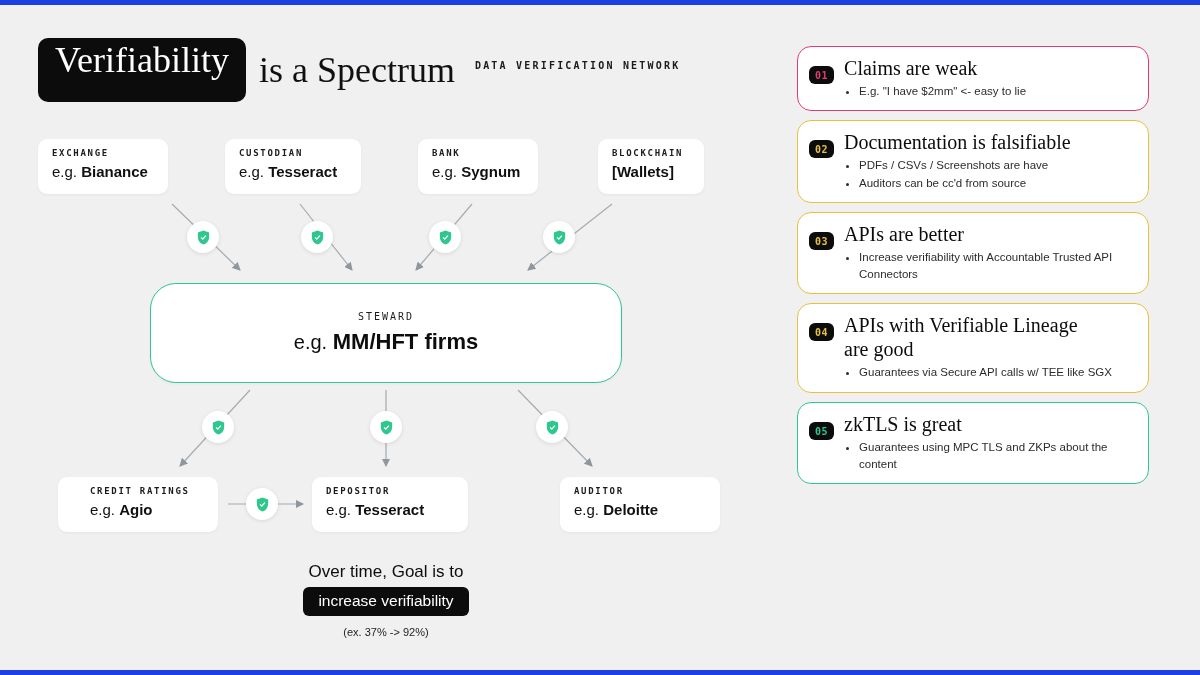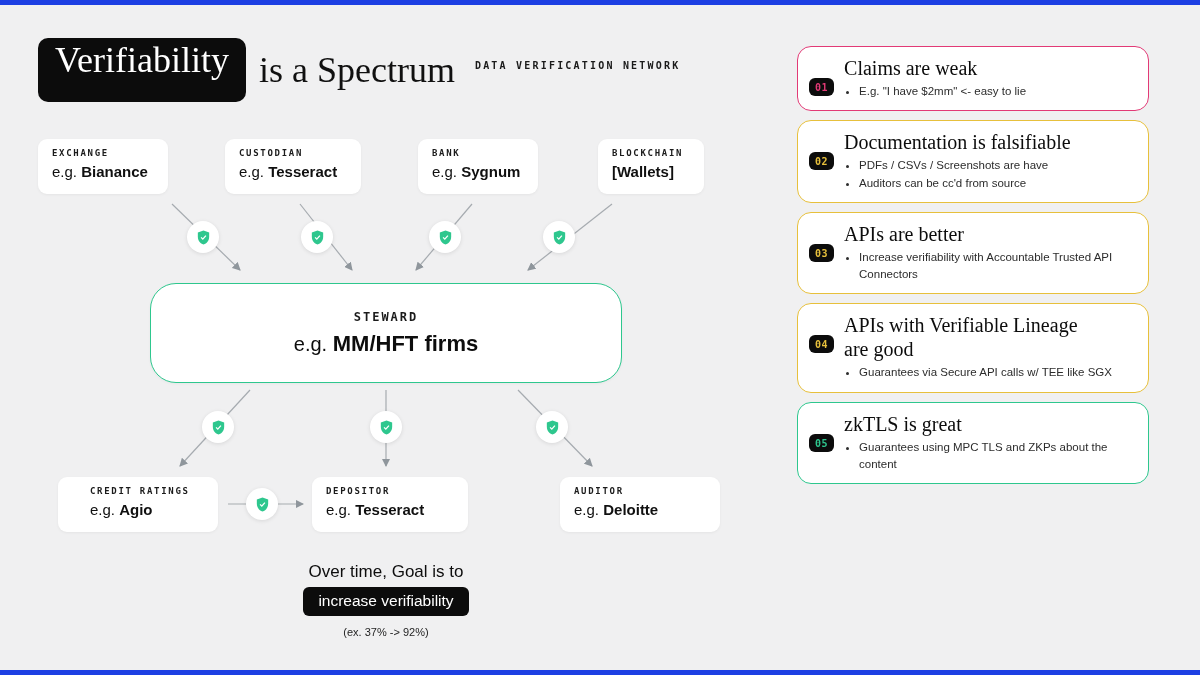--- a/index.html
+++ b/index.html
@@ -39,21 +39,21 @@
   .node .ex { font-size:15px; color:#101010; white-space:nowrap; }
   .node .ex .nm { font-weight:bold; }
 
   .steward {
     position:absolute; left:150px; top:283px; width:472px; height:100px;
     background:#fff; border:1.5px solid #2ec78e; border-radius:26px;
     display:flex; flex-direction:column; align-items:center; justify-content:center;
     gap:7px; z-index:2; box-shadow:0 1px 3px rgba(0,0,0,0.04);
   }
   .steward .cat {
-    font-family:"DejaVu Sans Mono", monospace; font-size:12px; font-weight:bold;
+    font-family:"DejaVu Sans Mono", monospace; font-size:10px; font-weight:normal;
     letter-spacing:2px; color:#1b1b1b;
   }
   .steward .ex { font-size:20px; }
   .steward .ex .nm { font-weight:bold; font-size:22px; }
 
   
   .arrows { position:absolute; left:0; top:0; z-index:1; pointer-events:none; }
 
   
   .shield {
@@ -73,21 +73,21 @@
 
   
   .cards { position:absolute; left:797px; top:46px; width:352px; display:flex; flex-direction:column; gap:9px; z-index:3; }
   .card {
     background:#fff; border:1.7px solid #ccc; border-radius:14px;
     padding:9px 13px 10px 11px; display:flex; gap:10px; align-items:flex-start;
   }
   .card-num {
     background:#0c0c0c; color:#fff; border-radius:6px;
     font-family:"DejaVu Sans Mono", monospace; font-size:10px; font-weight:bold;
-    padding:4px 6px 3px; margin-top:22px; flex:0 0 auto; letter-spacing:0.5px;
+    padding:4px 6px 3px; margin-top:10px; flex:0 0 auto; letter-spacing:0.5px;
   }
   .card-body { flex:1; }
   .card-title { font-family:"Liberation Serif", serif; font-size:20px; color:#0c0c0c; line-height:1.2; }
   .card ul { margin:3px 0 0 15px; }
   .card li { font-size:11.5px; color:#2c2c2c; line-height:1.5; }
 </style>
 </head>
 <body>
 
 <div class="edge-bar edge-top"></div>

